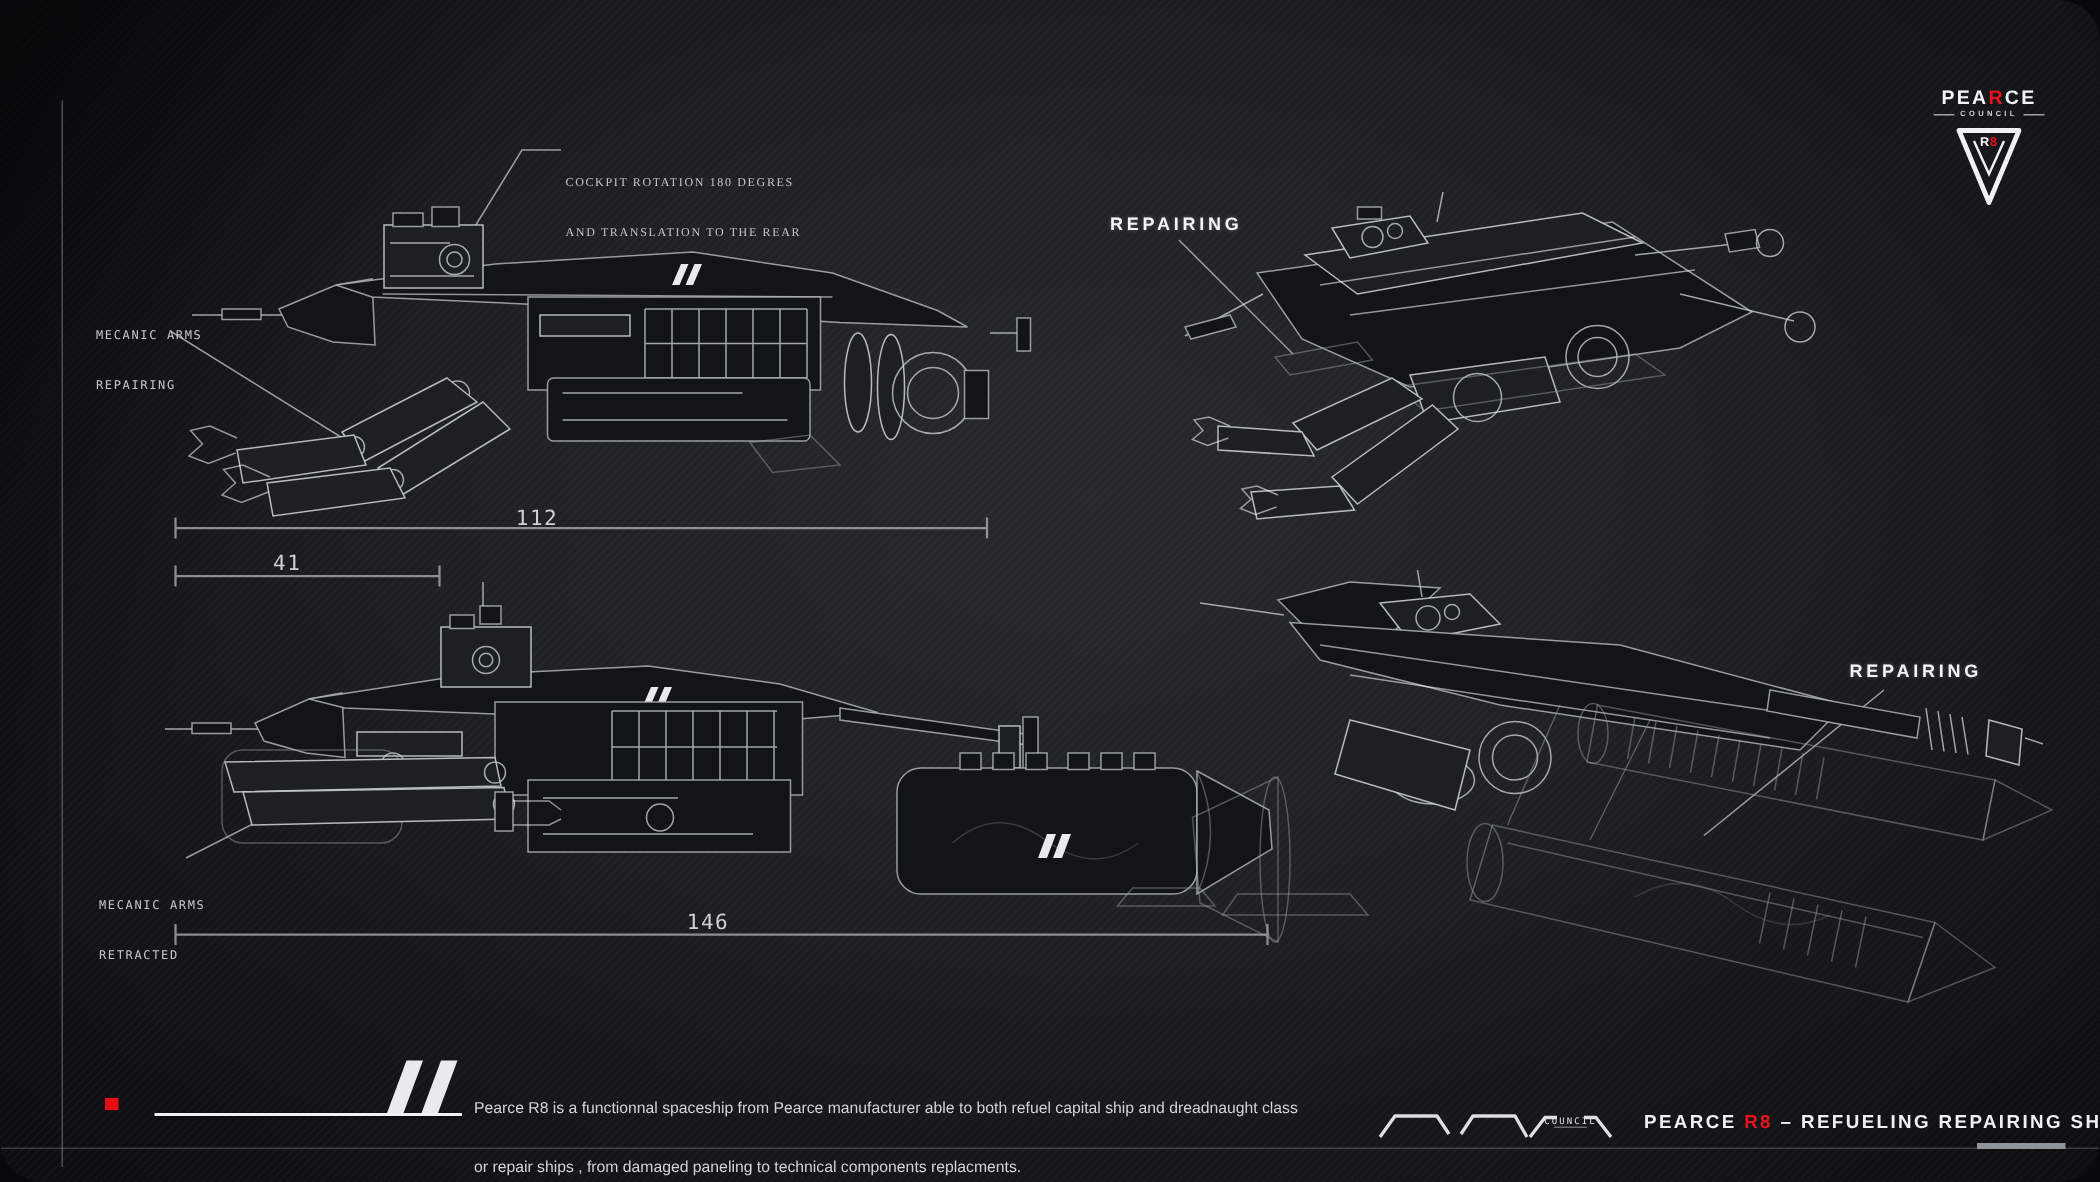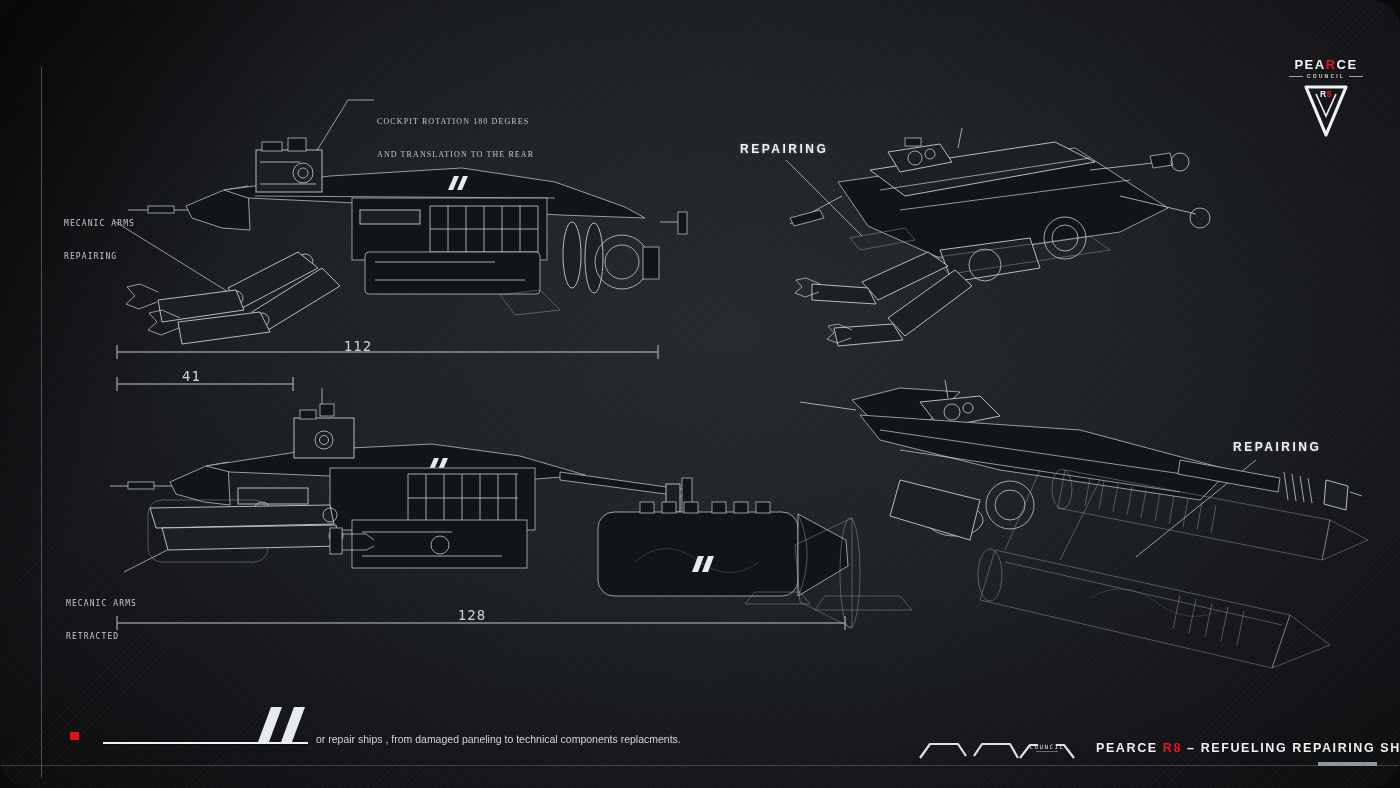--- a/index.html
+++ b/index.html
@@ -273,30 +273,31 @@
   <div class="abs tech" style="left:66px;top:576px;">
     <div>MECANIC ARMS</div>
     <div>RETRACTED</div>
   </div>
 
   <div class="abs biglabel" style="left:740px;top:142px;">REPAIRING</div>
   <div class="abs biglabel" style="left:1233px;top:440px;">REPAIRING</div>
 
   <div class="abs dimnum" style="left:338px;top:338px;width:40px;text-align:center;">112</div>
   <div class="abs dimnum" style="left:182px;top:368px;width:40px;text-align:left;">41</div>
-  <div class="abs dimnum" style="left:452px;top:607px;width:40px;text-align:center;">128</div>
+  <div class="abs dimnum" style="left:452px;top:607px;width:40px;text-align:center;">146</div>
 
   <div class="abs redsq" style="left:70px;top:732px;width:9px;height:8px;"></div>
   <div class="abs whiterule" style="left:103px;top:742px;width:205px;height:2px;"></div>
   <svg class="abs" style="left:256px;top:705px;" width="54" height="40" viewBox="0 0 54 40">
     <polygon class="decal" points="2,37 15,2 26,2 13,37"></polygon>
     <polygon class="decal" points="25,37 38,2 49,2 36,37"></polygon>
   </svg>
 
   <div class="abs desc" style="left:316px;top:707px;">
+    <div>Pearce R8 is a functionnal spaceship from Pearce manufacturer able to both refuel capital ship and dreadnaught class</div>
     <div>or repair ships , from damaged paneling to technical components replacments.</div>
     
     
   </div>
 
   <svg class="abs" style="left:916px;top:736px;" width="162" height="28" viewBox="0 0 162 28">
     <polyline class="flogo" points="4,22 14,8 42,8 50,20"></polyline>
     <polyline class="flogo" points="58,20 66,8 94,8 102,22"></polyline>
     <polyline class="flogo" points="104,22 114,9 122,9"></polyline>
     <polyline class="flogo" points="140,9 148,9 158,22"></polyline>

